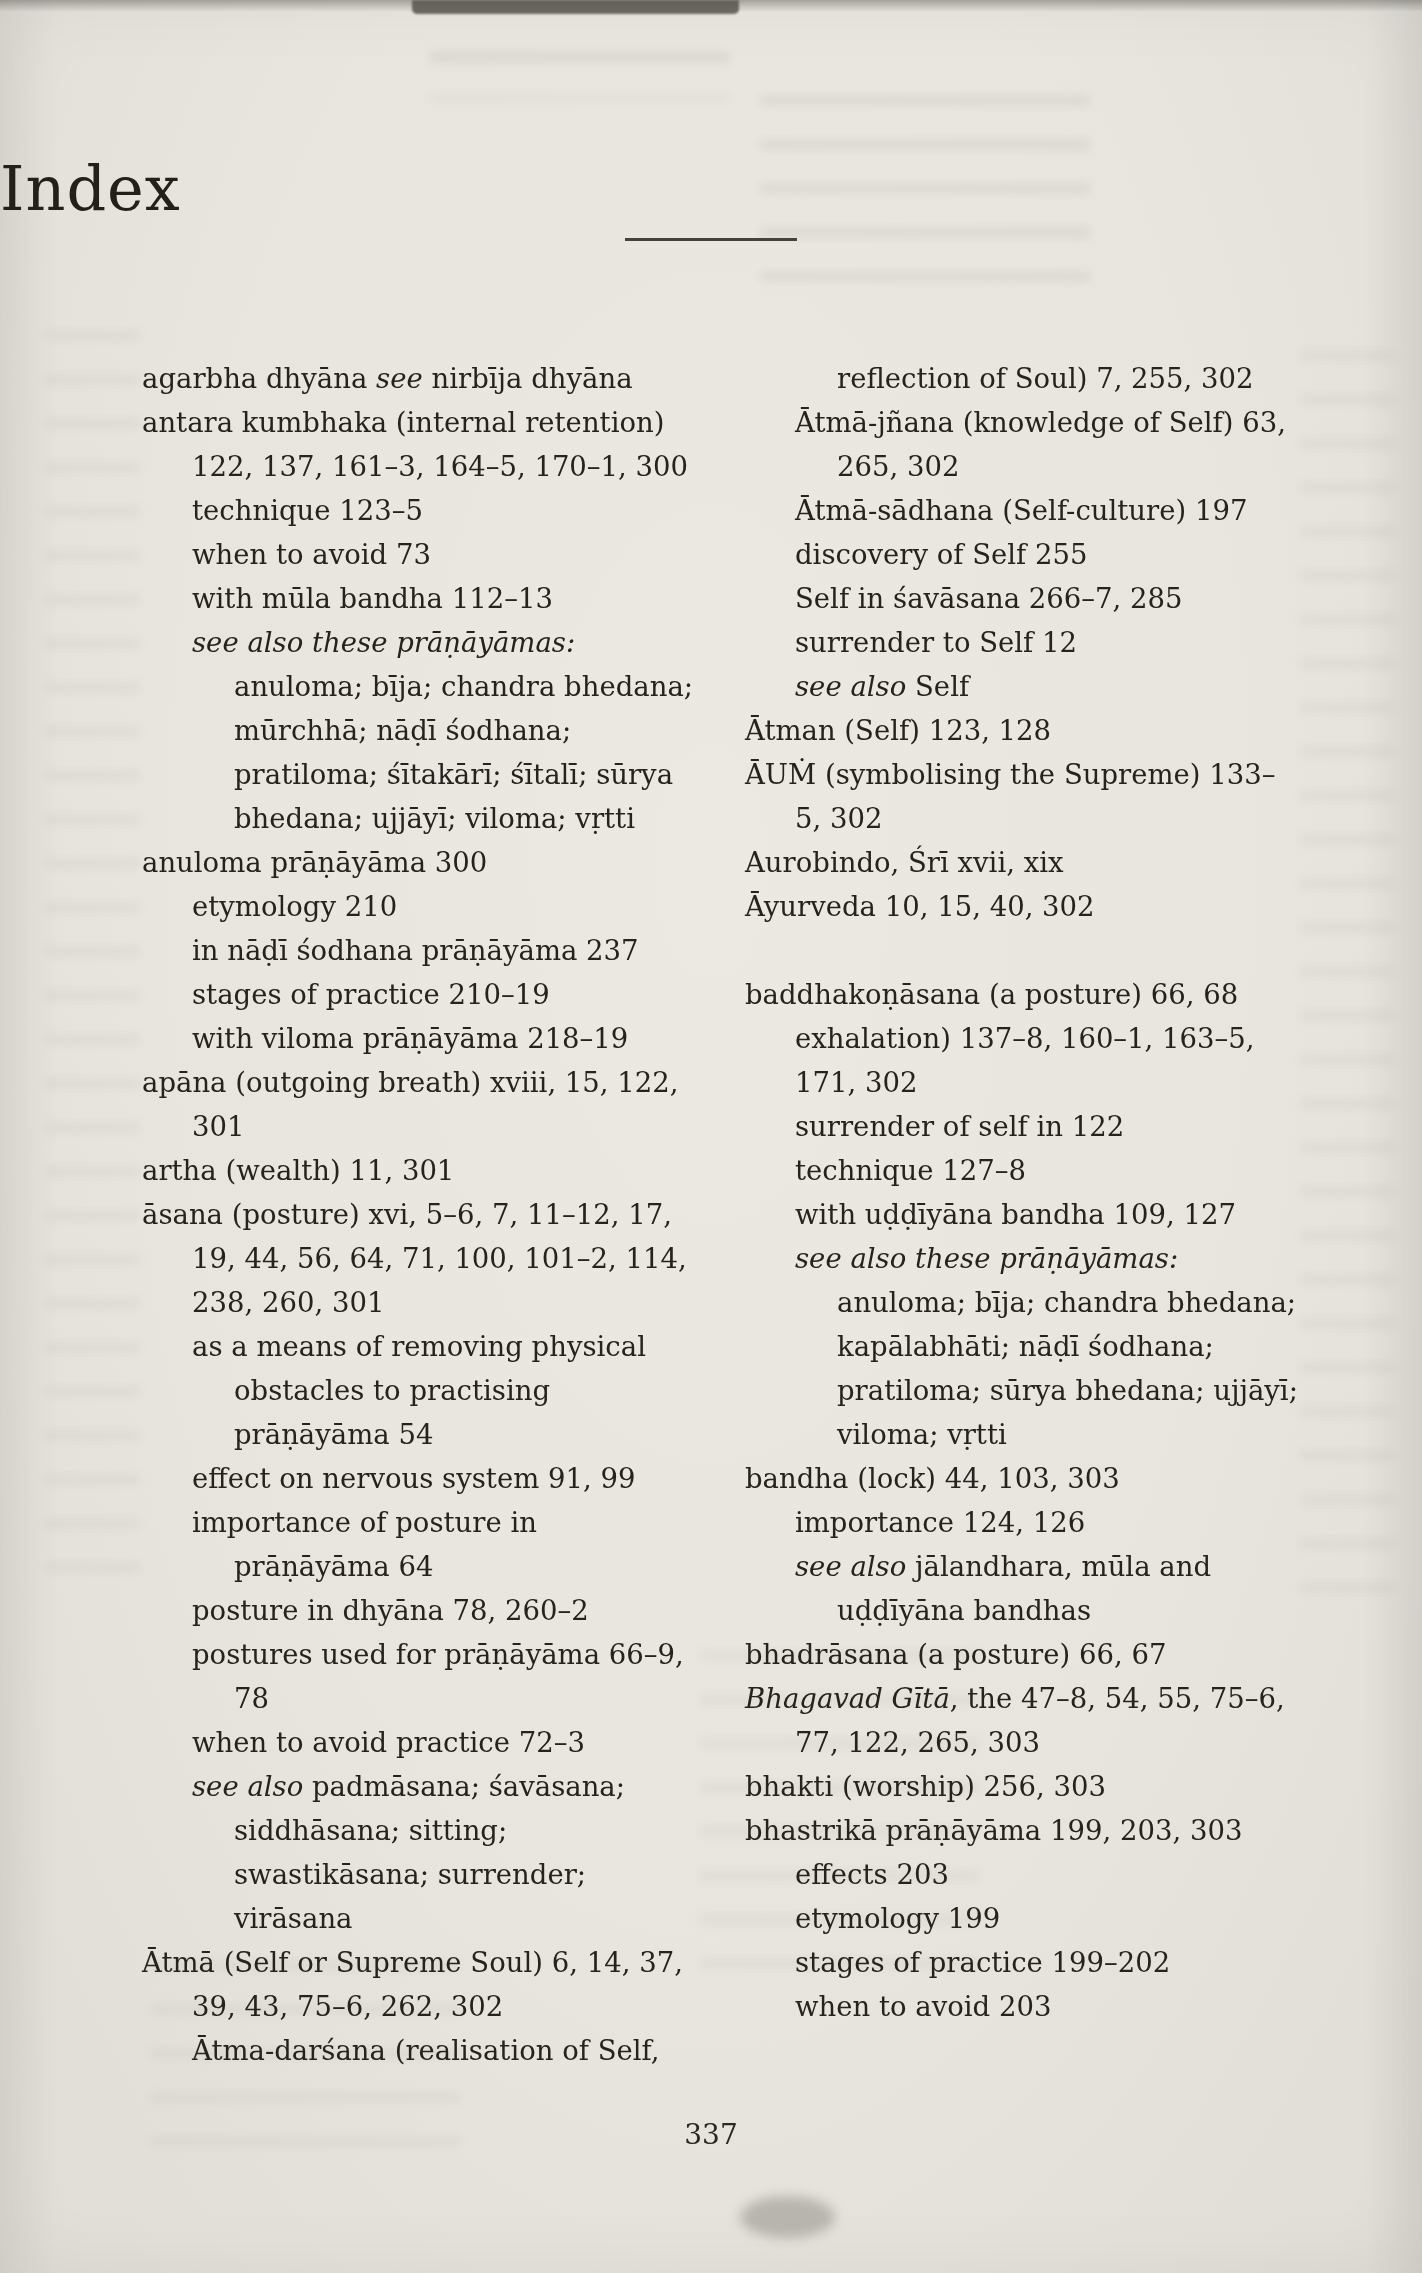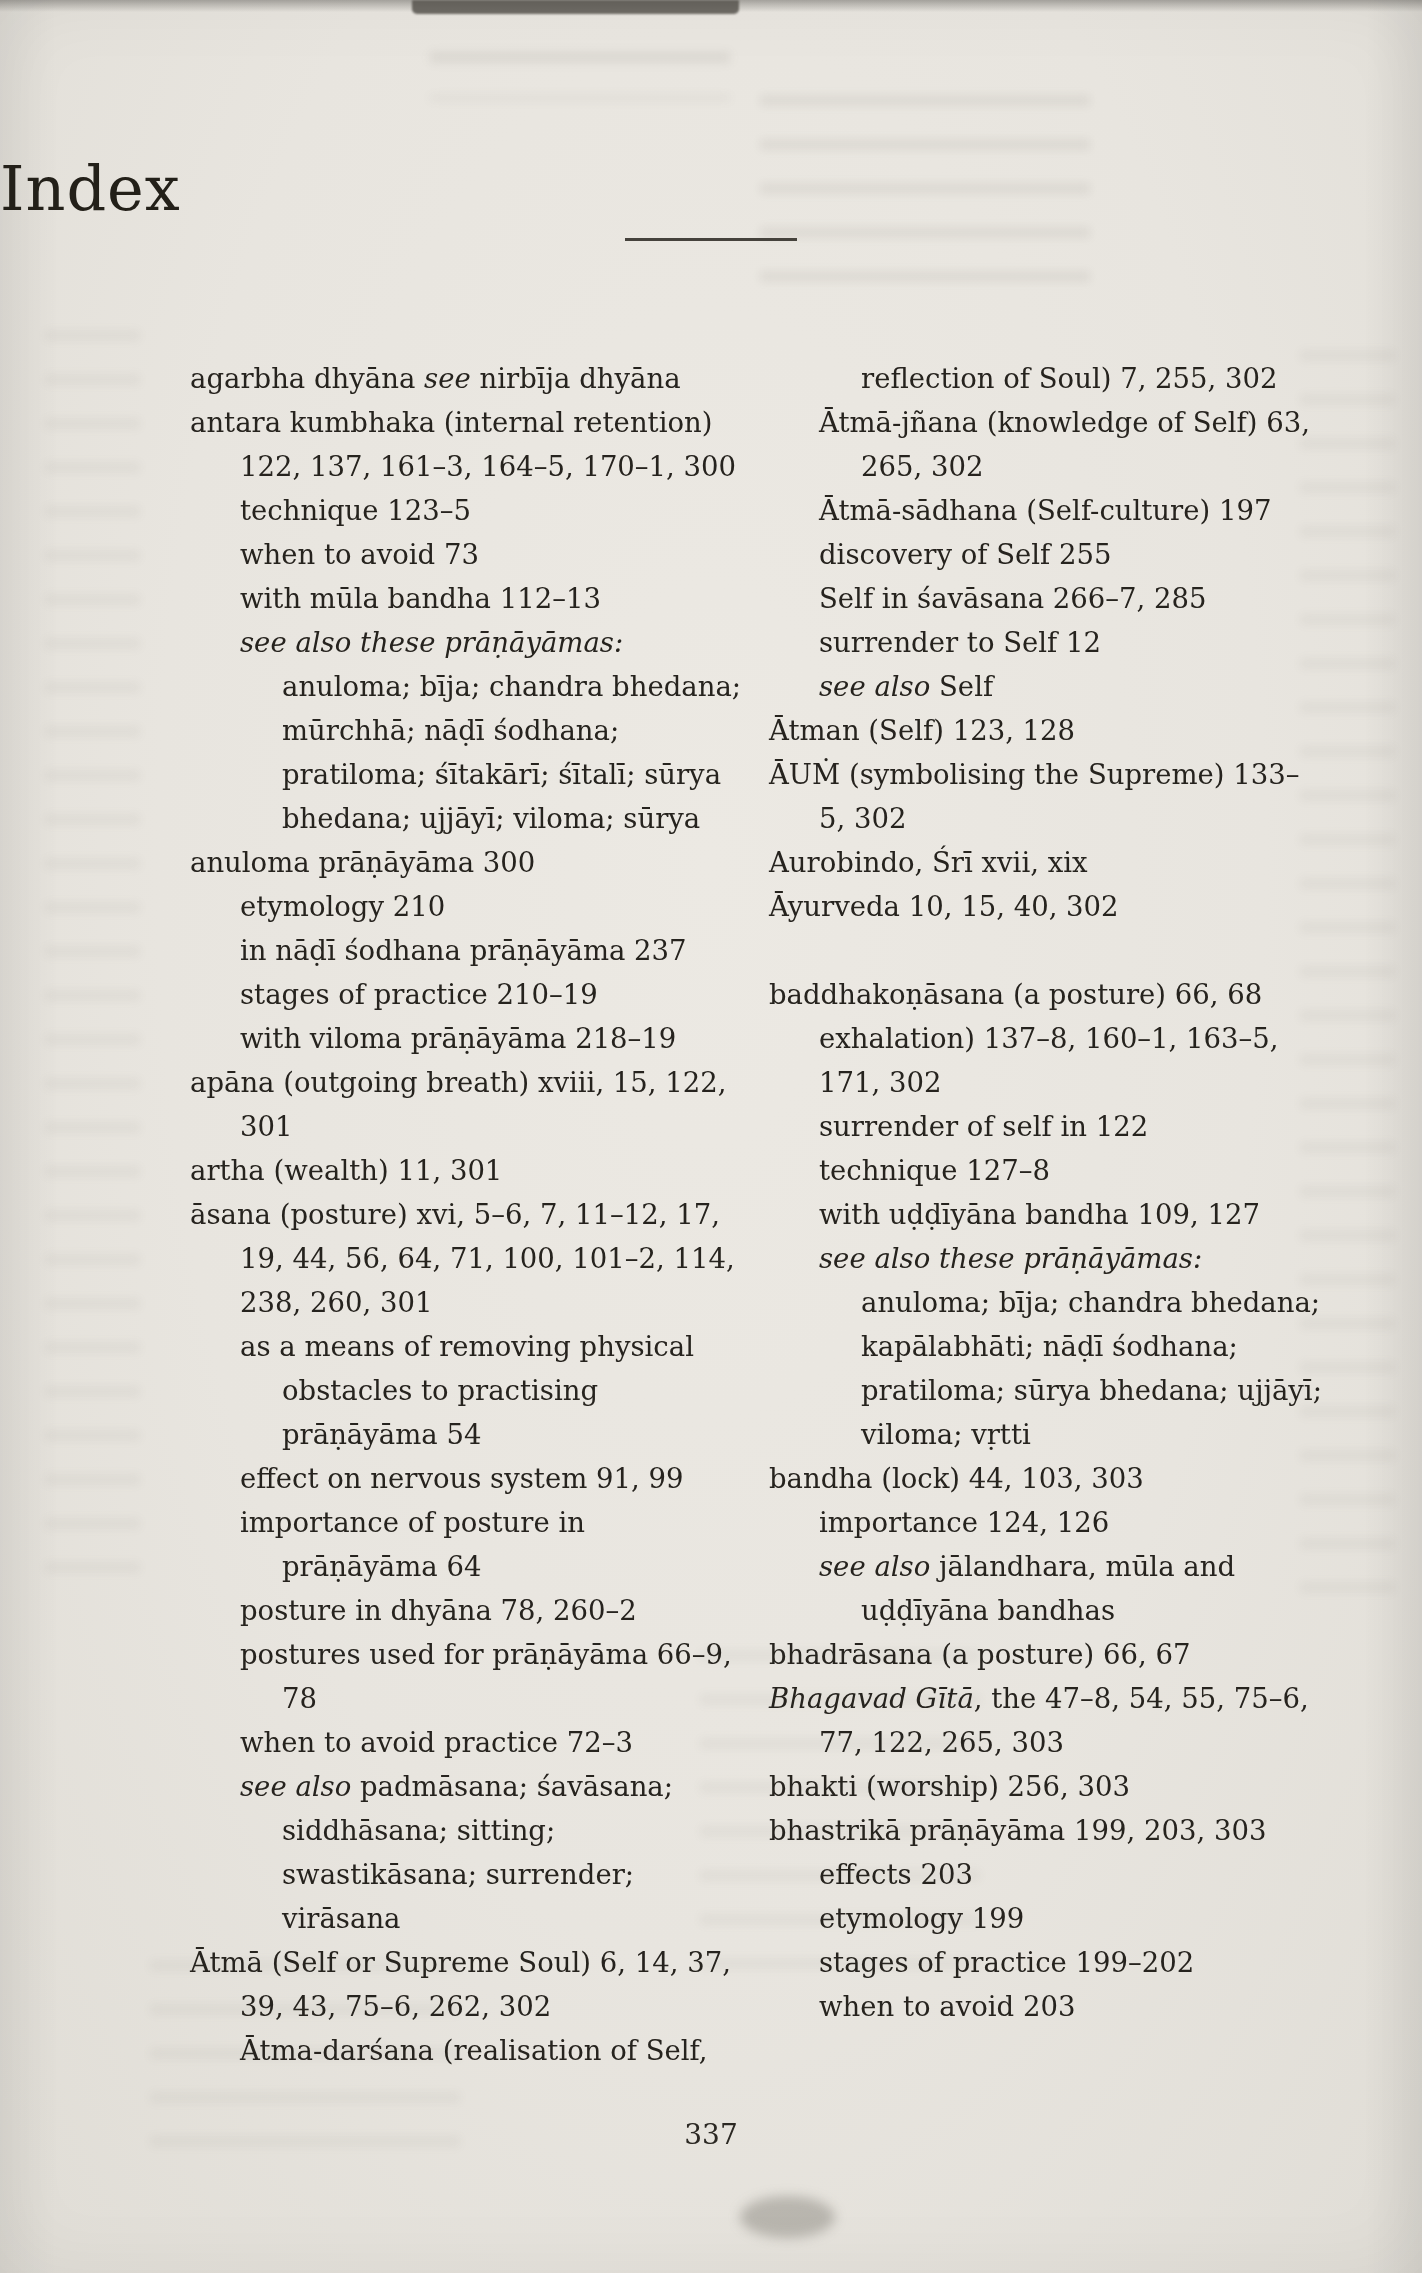--- a/index.html
+++ b/index.html
@@ -48,21 +48,21 @@
     margin: 0; font-size: 62px; line-height: 1; font-weight: 400;
     color: #232019; letter-spacing: 1px;
   }
   .title-rule {
     width: 172px; height: 3px; background: #45423c;
     margin: 18px auto 0 auto;
   }
   .columns {
     position: absolute; top: 356px; left: 142px; right: 110px;
     display: flex; gap: 36px;
-    font-size: 27.5px; line-height: 44px; color: #26231e; margin-left: 48px;
+    font-size: 27.5px; line-height: 44px; color: #26231e;
   }
   .col { flex: 1 1 0; min-width: 0; }
   .line { white-space: nowrap; }
   .line.indent-1 { padding-left: 50px; }
   .line.indent-2 { padding-left: 92px; }
   .line.blank { height: 44px; }
   .it { font-style: italic; }
   .page-number {
     position: absolute; top: 2118px; left: 0; right: 0;
     text-align: center; font-size: 28px; color: #2b2823;
@@ -92,21 +92,21 @@
         <div class="line"><span>agarbha dhyāna </span><span class="it">see</span><span> nirbīja dhyāna</span></div>
         <div class="line"><span>antara kumbhaka (internal retention)</span></div>
         <div class="line indent-1"><span>122, 137, 161–3, 164–5, 170–1, 300</span></div>
         <div class="line indent-1"><span>technique 123–5</span></div>
         <div class="line indent-1"><span>when to avoid 73</span></div>
         <div class="line indent-1"><span>with mūla bandha 112–13</span></div>
         <div class="line indent-1"><span class="it">see also these prāṇāyāmas:</span></div>
         <div class="line indent-2"><span>anuloma; bīja; chandra bhedana;</span></div>
         <div class="line indent-2"><span>mūrchhā; nāḍī śodhana;</span></div>
         <div class="line indent-2"><span>pratiloma; śītakārī; śītalī; sūrya</span></div>
-        <div class="line indent-2"><span>bhedana; ujjāyī; viloma; sūrya</span></div>
+        <div class="line indent-2"><span>bhedana; ujjāyī; viloma; vṛtti</span></div>
         <div class="line"><span>anuloma prāṇāyāma 300</span></div>
         <div class="line indent-1"><span>etymology 210</span></div>
         <div class="line indent-1"><span>in nāḍī śodhana prāṇāyāma 237</span></div>
         <div class="line indent-1"><span>stages of practice 210–19</span></div>
         <div class="line indent-1"><span>with viloma prāṇāyāma 218–19</span></div>
         <div class="line"><span>apāna (outgoing breath) xviii, 15, 122,</span></div>
         <div class="line indent-1"><span>301</span></div>
         <div class="line"><span>artha (wealth) 11, 301</span></div>
         <div class="line"><span>āsana (posture) xvi, 5–6, 7, 11–12, 17,</span></div>
         <div class="line indent-1"><span>19, 44, 56, 64, 71, 100, 101–2, 114,</span></div>

